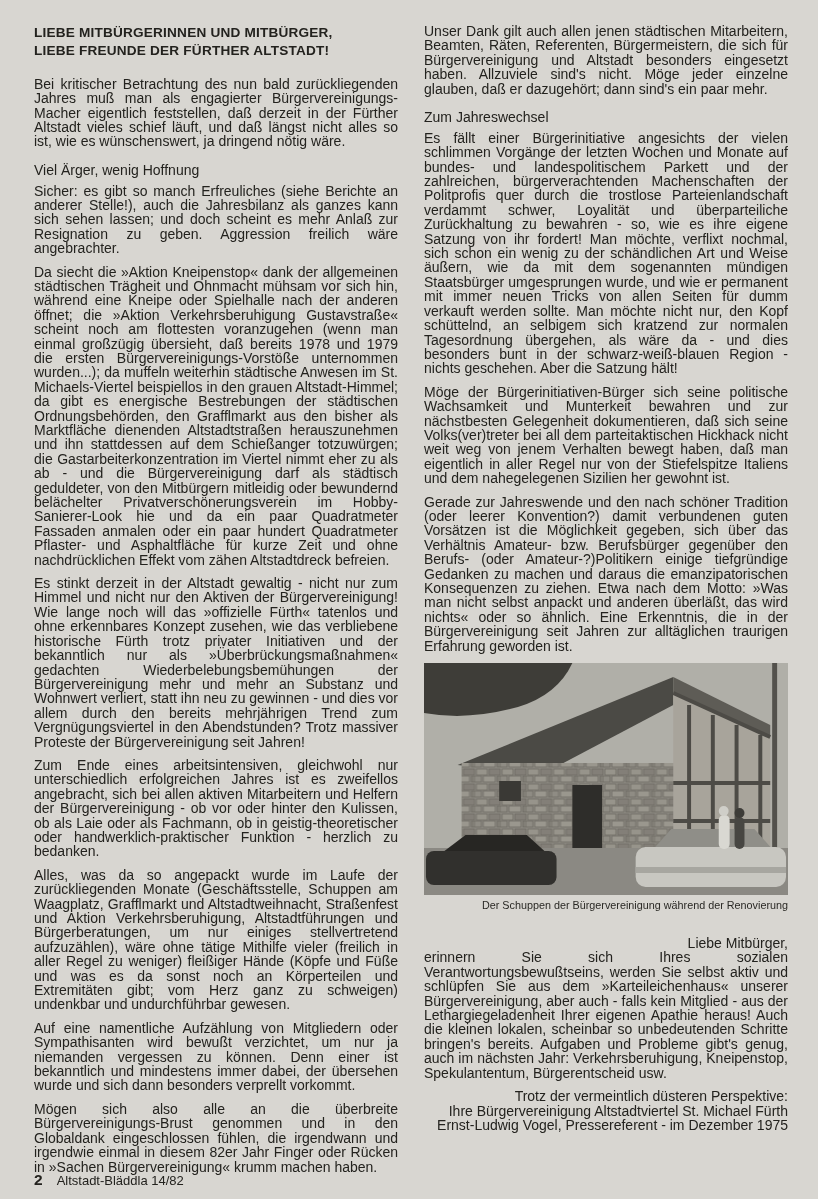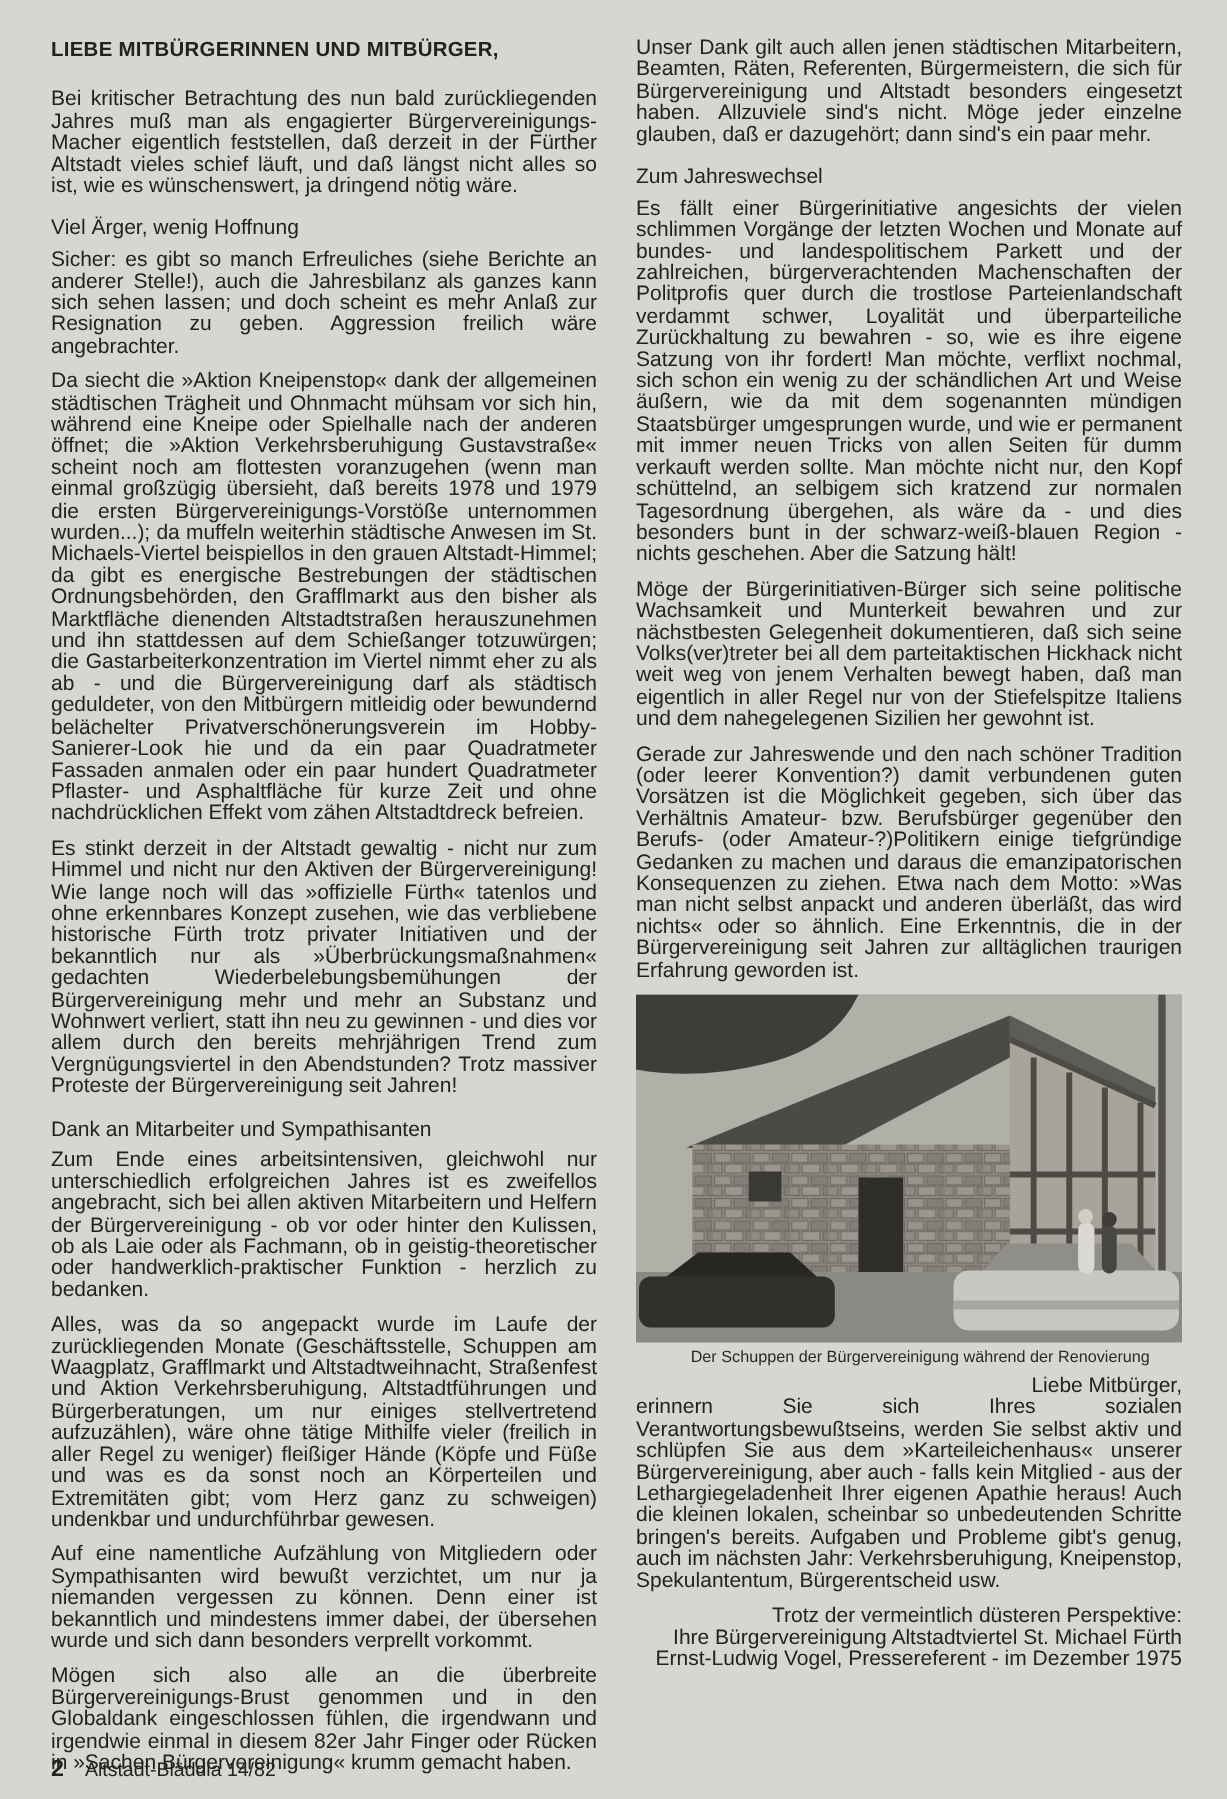--- a/index.html
+++ b/index.html
@@ -11,48 +11,48 @@
   .cols{display:flex;gap:26px;padding:24px 28px 0 34px;}
   .col{width:364px;box-sizing:border-box;}
   h1{font-size:13.6px;font-weight:bold;margin:0 0 16px;line-height:1.35;letter-spacing:.2px;}
   h1 span{display:block;}
   h2{font-size:14px;font-weight:400;margin:13px 0 5px;line-height:1.2;}
   p{font-size:14px;line-height:14.4px;text-align:justify;margin:0 0 9px;}
   p.nogap{margin-bottom:0;}
   p.leftalign{text-align:right;}
   .photo-wrap{margin:10px 0 4px;}
   .photo{width:364px;height:232px;display:block;background:#aeada7;}
-  .caption{font-size:10.8px;line-height:13px;text-align:center;margin:4px 0 4px;color:#2a2925;padding-left:15px;}
+  .caption{font-size:10.8px;line-height:13px;text-align:right;margin:4px 0 24px;color:#2a2925;padding-left:15px;}
   .footer{position:absolute;left:34px;bottom:10px;display:flex;align-items:baseline;gap:14px;}
   .footer .pagenum{font-size:15.5px;font-weight:bold;}
   .footer .issue{font-size:13px;}
 </style>
 </head>
 <body>
 
 <div class="page">
   <div class="cols">
 
     <div class="col">
       <h1>
         <span>LIEBE MITBÜRGERINNEN UND MITBÜRGER,</span>
+        <span>LIEBE FREUNDE DER FÜRTHER ALTSTADT!</span>
       </h1>
 
       <p>Bei kritischer Betrachtung des nun bald zurückliegenden Jahres muß man als engagierter Bürgervereinigungs-Macher eigentlich feststellen, daß derzeit in der Fürther Altstadt vieles schief läuft, und daß längst nicht alles so ist, wie es wünschenswert, ja dringend nötig wäre.</p>
 
       <h2>Viel Ärger, wenig Hoffnung</h2>
       <p>Sicher: es gibt so manch Erfreuliches (siehe Berichte an anderer Stelle!), auch die Jahresbilanz als ganzes kann sich sehen lassen; und doch scheint es mehr Anlaß zur Resignation zu geben. Aggression freilich wäre angebrachter.</p>
       <p>Da siecht die »Aktion Kneipenstop« dank der allgemeinen städtischen Trägheit und Ohnmacht mühsam vor sich hin, während eine Kneipe oder Spielhalle nach der anderen öffnet; die »Aktion Verkehrsberuhigung Gustavstraße« scheint noch am flottesten voranzugehen (wenn man einmal großzügig übersieht, daß bereits 1978 und 1979 die ersten Bürgervereinigungs-Vorstöße unternommen wurden...); da muffeln weiterhin städtische Anwesen im St. Michaels-Viertel beispiellos in den grauen Altstadt-Himmel; da gibt es energische Bestrebungen der städtischen Ordnungsbehörden, den Grafflmarkt aus den bisher als Marktfläche dienenden Altstadtstraßen herauszunehmen und ihn stattdessen auf dem Schießanger totzuwürgen; die Gastarbeiterkonzentration im Viertel nimmt eher zu als ab - und die Bürgervereinigung darf als städtisch geduldeter, von den Mitbürgern mitleidig oder bewundernd belächelter Privatverschönerungsverein im Hobby-Sanierer-Look hie und da ein paar Quadratmeter Fassaden anmalen oder ein paar hundert Quadratmeter Pflaster- und Asphaltfläche für kurze Zeit und ohne nachdrücklichen Effekt vom zähen Altstadtdreck befreien.</p>
       <p>Es stinkt derzeit in der Altstadt gewaltig - nicht nur zum Himmel und nicht nur den Aktiven der Bürgervereinigung! Wie lange noch will das »offizielle Fürth« tatenlos und ohne erkennbares Konzept zusehen, wie das verbliebene historische Fürth trotz privater Initiativen und der bekanntlich nur als »Überbrückungsmaßnahmen« gedachten Wiederbelebungsbemühungen der Bürgervereinigung mehr und mehr an Substanz und Wohnwert verliert, statt ihn neu zu gewinnen - und dies vor allem durch den bereits mehrjährigen Trend zum Vergnügungsviertel in den Abendstunden? Trotz massiver Proteste der Bürgervereinigung seit Jahren!</p>
 
-      <h2>Dank an Mitarbeiter und Sympathisanten</h2>
       <p>Zum Ende eines arbeitsintensiven, gleichwohl nur unterschiedlich erfolgreichen Jahres ist es zweifellos angebracht, sich bei allen aktiven Mitarbeitern und Helfern der Bürgervereinigung - ob vor oder hinter den Kulissen, ob als Laie oder als Fachmann, ob in geistig-theoretischer oder handwerklich-praktischer Funktion - herzlich zu bedanken.</p>
       <p>Alles, was da so angepackt wurde im Laufe der zurückliegenden Monate (Geschäftsstelle, Schuppen am Waagplatz, Grafflmarkt und Altstadtweihnacht, Straßenfest und Aktion Verkehrsberuhigung, Altstadtführungen und Bürgerberatungen, um nur einiges stellvertretend aufzuzählen), wäre ohne tätige Mithilfe vieler (freilich in aller Regel zu weniger) fleißiger Hände (Köpfe und Füße und was es da sonst noch an Körperteilen und Extremitäten gibt; vom Herz ganz zu schweigen) undenkbar und undurchführbar gewesen.</p>
       <p>Auf eine namentliche Aufzählung von Mitgliedern oder Sympathisanten wird bewußt verzichtet, um nur ja niemanden vergessen zu können. Denn einer ist bekanntlich und mindestens immer dabei, der übersehen wurde und sich dann besonders verprellt vorkommt.</p>
-      <p>Mögen sich also alle an die überbreite Bürgervereinigungs-Brust genommen und in den Globaldank eingeschlossen fühlen, die irgendwann und irgendwie einmal in diesem 82er Jahr Finger oder Rücken in »Sachen Bürgervereinigung« krumm gemacht haben.</p>
+      <p>Mögen sich also alle an die überbreite Bürgervereinigungs-Brust genommen und in den Globaldank eingeschlossen fühlen, die irgendwann und irgendwie einmal in diesem 82er Jahr Finger oder Rücken in »Sachen Bürgervereinigung« krumm machen haben.</p>
     </div>
 
     <div class="col">
       <p>Unser Dank gilt auch allen jenen städtischen Mitarbeitern, Beamten, Räten, Referenten, Bürgermeistern, die sich für Bürgervereinigung und Altstadt besonders eingesetzt haben. Allzuviele sind's nicht. Möge jeder einzelne glauben, daß er dazugehört; dann sind's ein paar mehr.</p>
 
       <h2>Zum Jahreswechsel</h2>
       <p>Es fällt einer Bürgerinitiative angesichts der vielen schlimmen Vorgänge der letzten Wochen und Monate auf bundes- und landespolitischem Parkett und der zahlreichen, bürgerverachtenden Machenschaften der Politprofis quer durch die trostlose Parteienlandschaft verdammt schwer, Loyalität und überparteiliche Zurückhaltung zu bewahren - so, wie es ihre eigene Satzung von ihr fordert! Man möchte, verflixt nochmal, sich schon ein wenig zu der schändlichen Art und Weise äußern, wie da mit dem sogenannten mündigen Staatsbürger umgesprungen wurde, und wie er permanent mit immer neuen Tricks von allen Seiten für dumm verkauft werden sollte. Man möchte nicht nur, den Kopf schüttelnd, an selbigem sich kratzend zur normalen Tagesordnung übergehen, als wäre da - und dies besonders bunt in der schwarz-weiß-blauen Region - nichts geschehen. Aber die Satzung hält!</p>
       <p>Möge der Bürgerinitiativen-Bürger sich seine politische Wachsamkeit und Munterkeit bewahren und zur nächstbesten Gelegenheit dokumentieren, daß sich seine Volks(ver)treter bei all dem parteitaktischen Hickhack nicht weit weg von jenem Verhalten bewegt haben, daß man eigentlich in aller Regel nur von der Stiefelspitze Italiens und dem nahegelegenen Sizilien her gewohnt ist.</p>
       <p>Gerade zur Jahreswende und den nach schöner Tradition (oder leerer Konvention?) damit verbundenen guten Vorsätzen ist die Möglichkeit gegeben, sich über das Verhältnis Amateur- bzw. Berufsbürger gegenüber den Berufs- (oder Amateur-?)Politikern einige tiefgründige Gedanken zu machen und daraus die emanzipatorischen Konsequenzen zu ziehen. Etwa nach dem Motto: »Was man nicht selbst anpackt und anderen überläßt, das wird nichts« oder so ähnlich. Eine Erkenntnis, die in der Bürgervereinigung seit Jahren zur alltäglichen traurigen Erfahrung geworden ist.</p>
 

